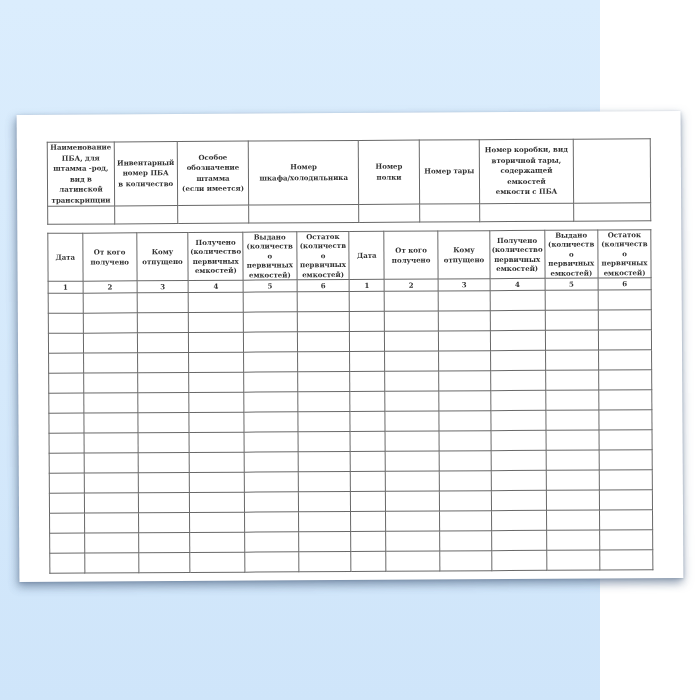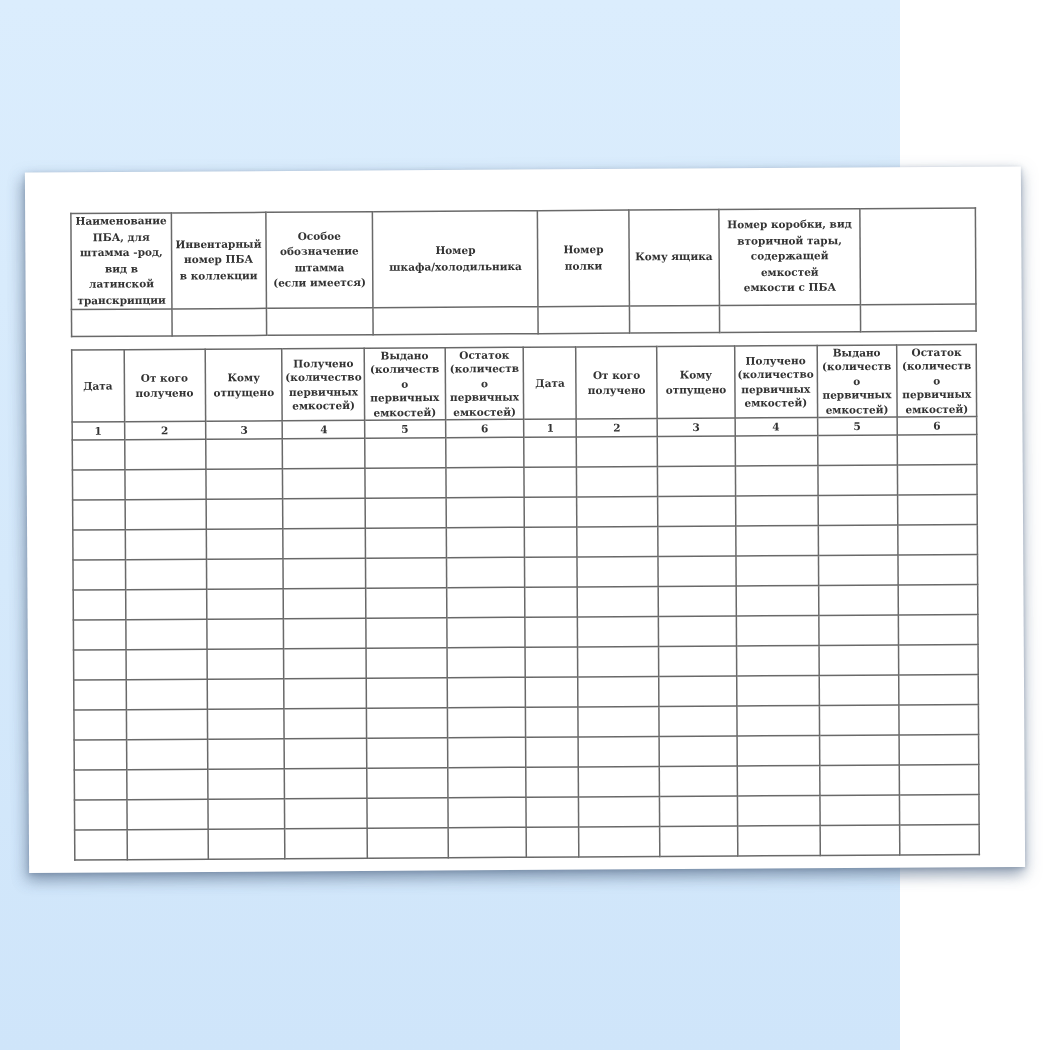--- a/index.html
+++ b/index.html
@@ -81,30 +81,30 @@
           </colgroup>
         <tbody>
             <tr class="label-row">
               <td>Наименование
 ПБА, для
 штамма -род,
 вид в латинской
 транскрипции</td>
               <td>Инвентарный
 номер ПБА
-в коллекции</td>
+в количество</td>
               <td>Особое
 обозначение
 штамма
 (если имеется)</td>
               <td>Номер
 шкафа/холодильника</td>
               <td>Номер
 полки</td>
-              <td>Кому ящика</td>
+              <td>Номер тары</td>
               <td>Номер коробки, вид
 вторичной тары,
 содержащей емкостей
 емкости с ПБА</td>
               <td></td>
             </tr>
             <tr class="entry-row">
               <td></td>
               <td></td>
               <td></td>

